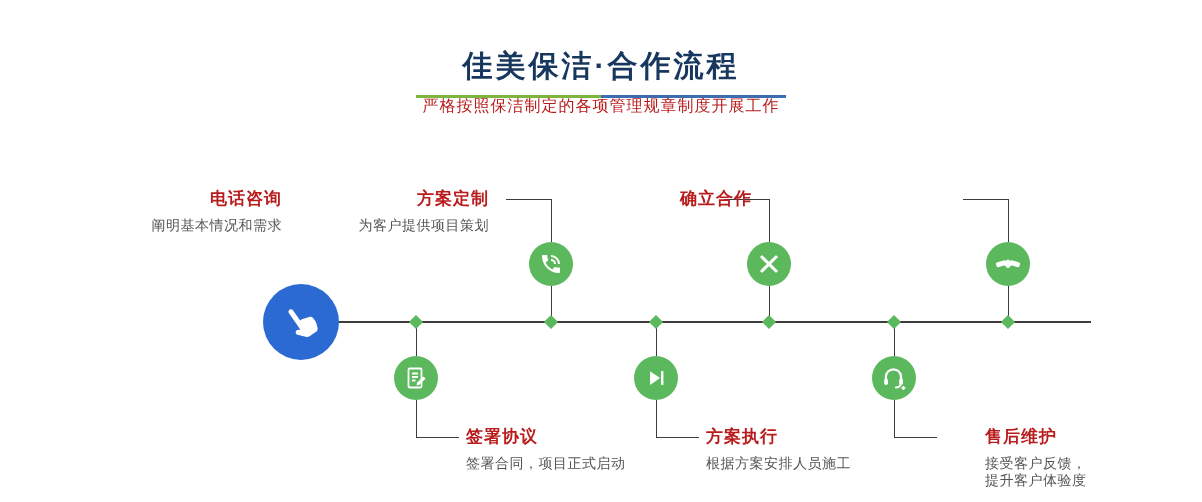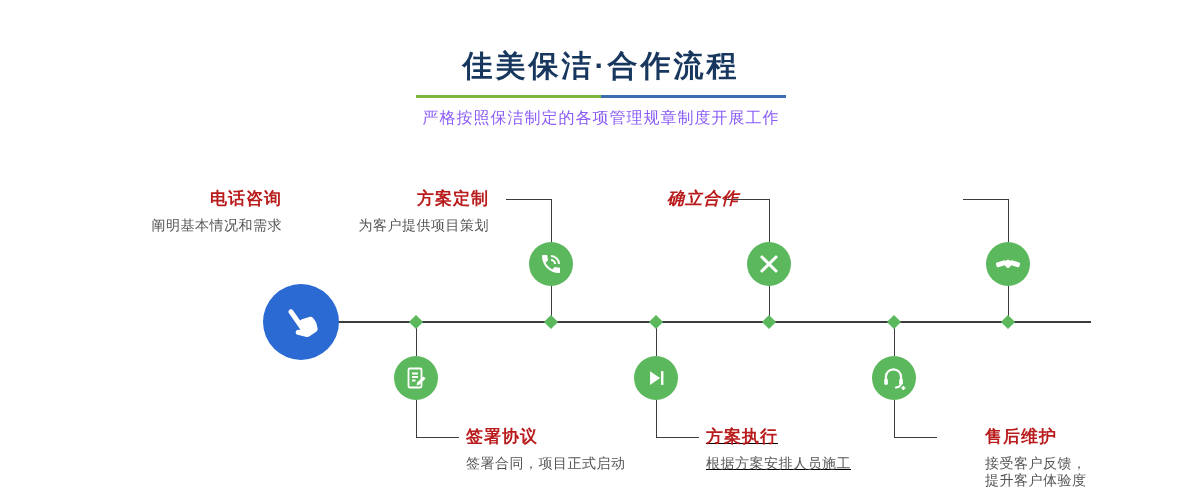--- a/index.html
+++ b/index.html
@@ -5,22 +5,22 @@
   * { margin:0; padding:0; box-sizing:border-box; }
   body { background:#ffffff; font-family:"Liberation Sans","DejaVu Sans",sans-serif; }
   .stage { position:relative; width:980px; height:502px; background:#ffffff; overflow:hidden; margin:0 auto; }
 
   .title { position:absolute; top:46px; left:0; width:100%; text-align:center;
            font-size:30px; font-weight:bold; color:#17375e; letter-spacing:3px; }
   .divider { position:absolute; top:95px; left:50%; transform:translateX(-50%);
              width:370px; height:3px; display:flex; }
   .divider .seg-left  { flex:1; background:#7db53f; }
   .divider .seg-right { flex:1; background:#3c6db0; }
-  .subtitle { position:absolute; top:108px; left:0; width:100%; text-align:center;
-              font-size:16px; color:#8b5cf6; letter-spacing:1px; }
+  .subtitle { position:absolute; top:96px; left:0; width:100%; text-align:center;
+              font-size:16px; color:#b91c1c; letter-spacing:1px; }
 
   .main-line { position:absolute; left:190px; top:321px; width:842px; height:2px; background:#3c3c3c; }
 
   .vline { position:absolute; width:1px; background:#3c3c3c; }
   .hline { position:absolute; height:1px; background:#3c3c3c; }
 
   .diamond { position:absolute; width:10px; height:10px; background:#5cb85c;
              transform:rotate(45deg); top:317px; }
 
   .node { position:absolute; width:44px; height:44px; border-radius:50%;
@@ -148,29 +148,29 @@
   </div>
 
   <div class="label-top" style="right:809px;">
     <div class="step-title">电话咨询</div>
     <div class="step-desc">阐明基本情况和需求</div>
   </div>
   <div class="label-top" style="right:602px;">
     <div class="step-title">方案定制</div>
     <div class="step-desc">为客户提供项目策划</div>
   </div>
-  <div class="label-top" style="right:352px;font-style:italic;">
+  <div class="label-top" style="right:339px;">
     <div class="step-title">确立合作</div>
   </div>
 
   <div class="label-bottom" style="left:355px;">
     <div class="step-title">签署协议</div>
     <div class="step-desc">签署合同，项目正式启动</div>
   </div>
-  <div class="label-bottom" style="left:595px;text-decoration:underline;">
+  <div class="label-bottom" style="left:595px;">
     <div class="step-title">方案执行</div>
     <div class="step-desc">根据方案安排人员施工</div>
   </div>
   <div class="label-bottom" style="left:874px;">
     <div class="step-title">售后维护</div>
     <div class="step-desc">接受客户反馈，提升客户体验度</div>
   </div>
 
 </div>
 

